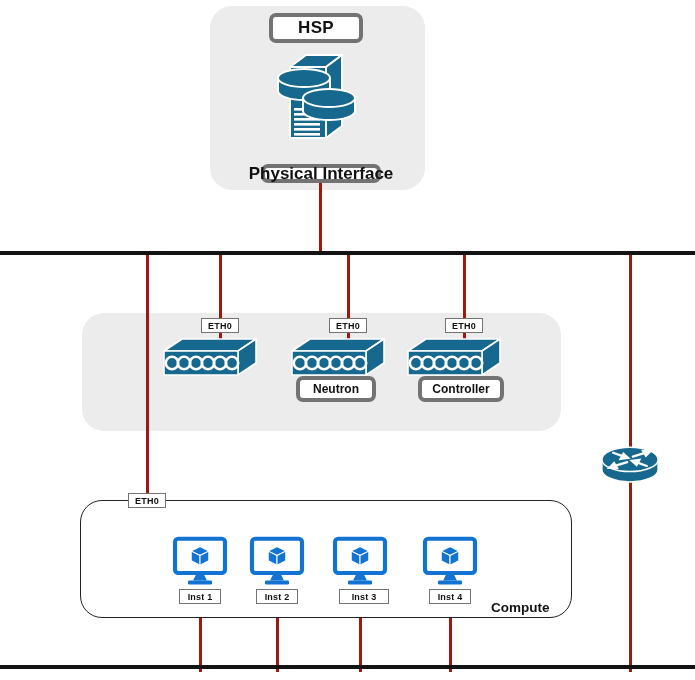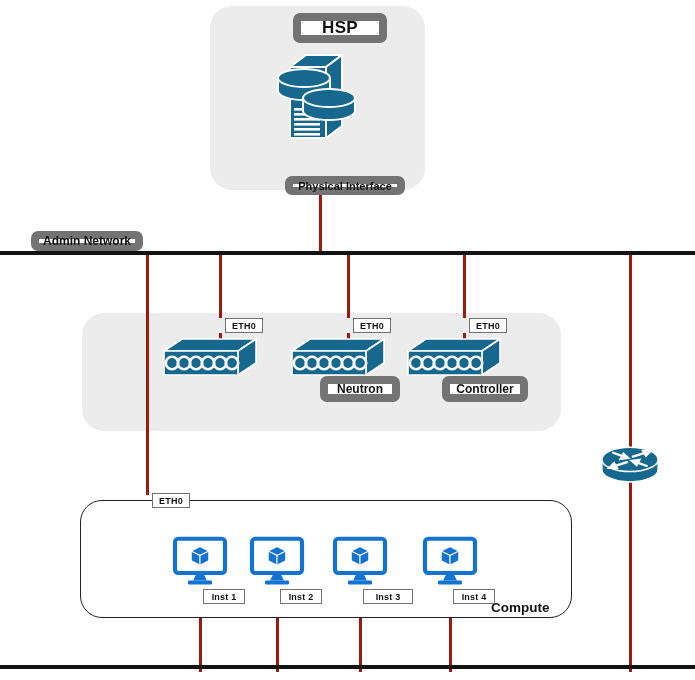--- a/index.html
+++ b/index.html
@@ -2,23 +2,23 @@
 <html><head>
 <meta charset="utf-8">
 <style>
   html,body{margin:0;padding:0;background:#fff;}
   #stage{
     position:relative;width:695px;height:680px;background:#fff;overflow:hidden;
     font-family:"Liberation Sans", sans-serif;color:#111;
   }
   .panel{position:absolute;background:#ececec;border-radius:22px;}
   .label{
-    position:absolute;background:#fff;border:8px solid #737373;border-radius:7px;
+    position:absolute;background:#fff;border:4px solid #737373;border-radius:7px;
     display:flex;align-items:center;justify-content:center;
-    font-weight:bold;box-sizing:border-box;white-space:nowrap;z-index:5;margin-left:24px;
+    font-weight:bold;box-sizing:border-box;white-space:nowrap;z-index:5;
   }
   .label.small{border-width:1.5px;border-radius:0;font-size:9px;letter-spacing:.2px;}
   .label.med{font-size:12px;}
   .label.big{font-size:17px;letter-spacing:.3px;}
   .vline{position:absolute;width:3px;background:#9b1b10;z-index:1;}
   .netline{position:absolute;left:0;width:695px;height:4px;background:#131313;z-index:2;}
   .icon{position:absolute;z-index:3;}
   .plain-label{position:absolute;font-weight:bold;font-size:13.5px;z-index:4;}
   svg{display:block;}
 </style>
@@ -103,30 +103,27 @@
   <div class="label big" style="left:269px;top:13px;width:94px;height:30px;">
     <span>HSP</span>
   </div>
 
   <div class="icon" style="left:263px;top:52px;width:100px;height:100px;">
     <svg width="100" height="100">
         <use href="#sym-storage-server"></use>
       </svg>
   </div>
 
-  <div class="label" style="left:261px;top:176px;width:120px;height:19px;font-size:11px;">
+  <div class="label" style="left:261px;top:164px;width:120px;height:19px;font-size:17px;">
     <span>Physical Interface</span>
   </div>
 
   <div class="vline" style="left:319px;top:183px;height:69px;"></div>
 
   <div class="netline" style="top:251px;"></div>
-  <div class="label med" style="left:7px;top:231px;width:112px;height:20px;">
-    <span>Admin Network</span>
-  </div>
 
   <div class="vline" style="left:145.5px;top:255px;height:240px;"></div>
   <div class="vline" style="left:218.5px;top:255px;height:63px;"></div>
   <div class="vline" style="left:346.5px;top:255px;height:63px;"></div>
   <div class="vline" style="left:462.5px;top:255px;height:63px;"></div>
   <div class="vline" style="left:628.5px;top:255px;height:417px;"></div>
 
   <div class="panel" style="left:82px;top:313px;width:479px;height:118px;"></div>
 
   <div class="label small" style="left:201px;top:318px;width:38px;height:15px;">

